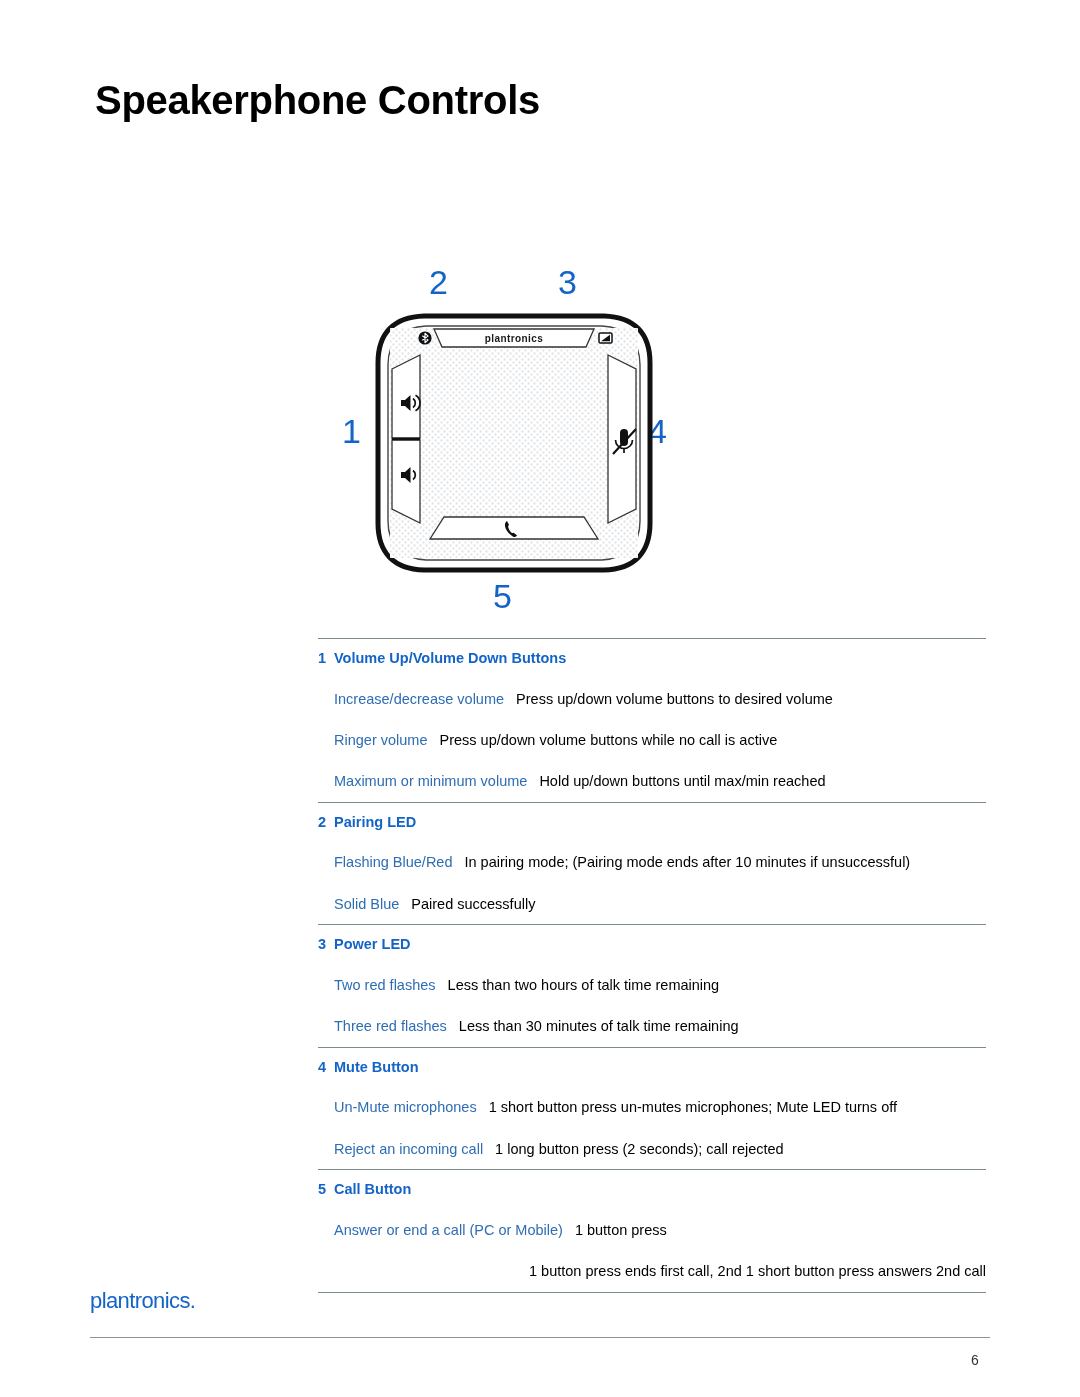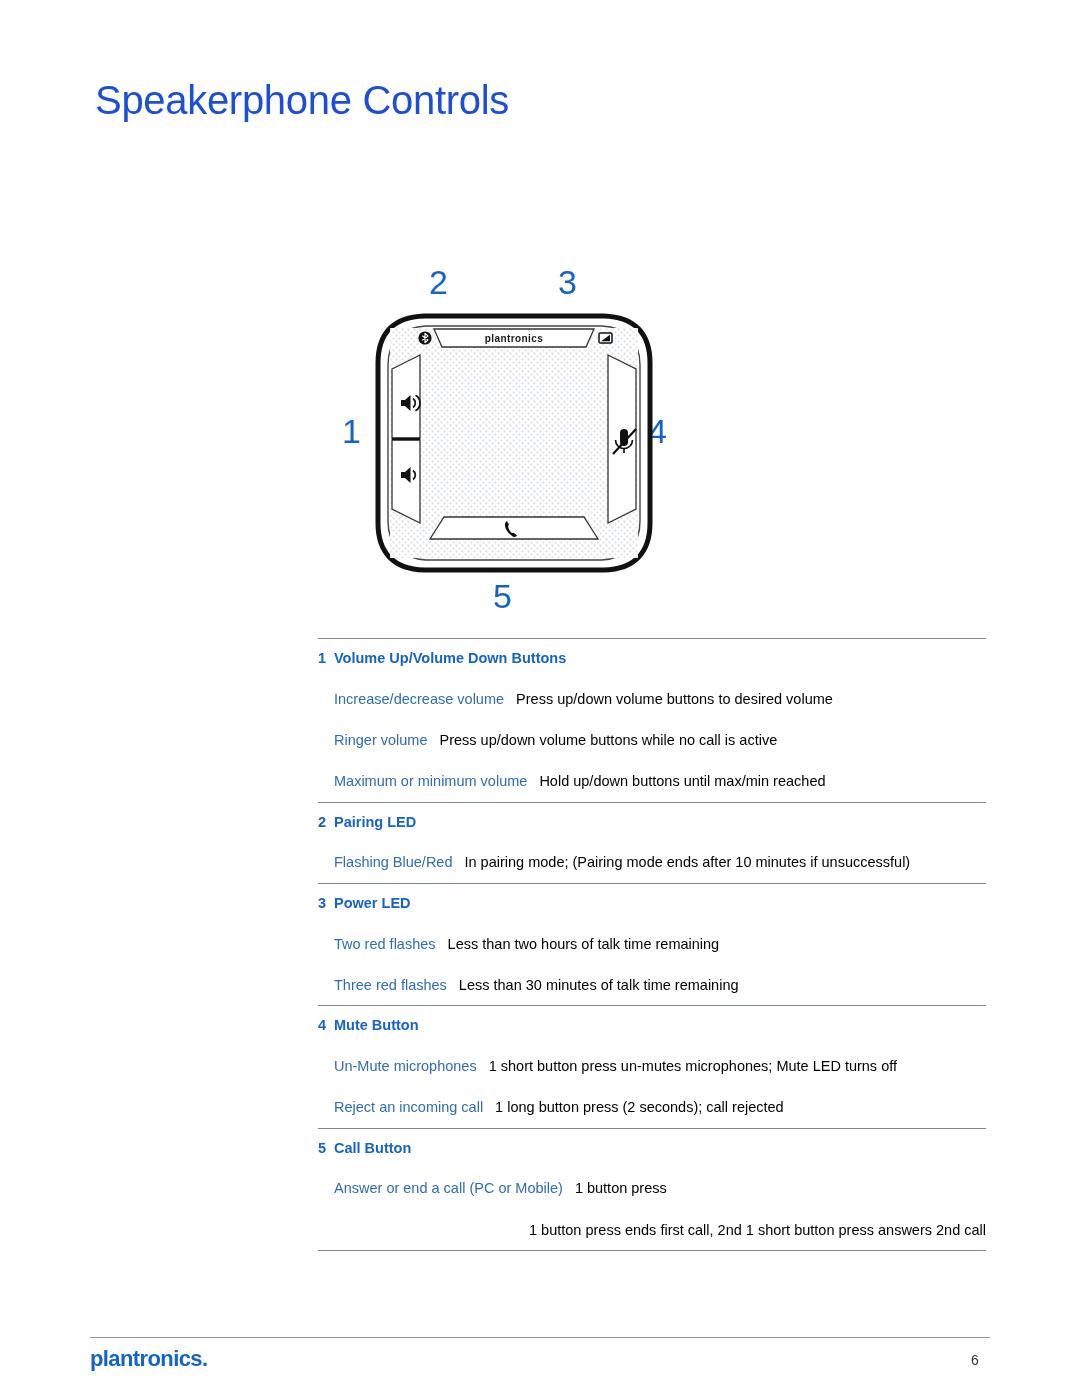--- a/index.html
+++ b/index.html
@@ -16,22 +16,22 @@
     color: #000000;
     overflow: hidden;
   }
 
   
   .page-title {
     position: absolute;
     left: 95px;
     top: 78px;
     font-size: 40px;
-    font-weight: normal;
-    color: #1d4ed8;
+    font-weight: bold;
+    color: #000000;
     letter-spacing: -0.3px;
     line-height: 1.1;
   }
 
   
   .diagram {
     position: absolute;
     left: 330px;
     top: 252px;
     width: 370px;
@@ -121,23 +121,23 @@
     position: absolute;
     left: 90px;
     top: 1337px;
     width: 900px;
     height: 1px;
     background: #8c9595;
   }
   .footer-logo {
     position: absolute;
     left: 90px;
-    top: 1346px;
+    top: 1288px;
     font-size: 22px;
-    font-weight: bold;
+    font-weight: normal;
     color: #1464c8;
     letter-spacing: -0.6px;
   }
   .footer-page {
     position: absolute;
     left: 960px;
     top: 1352px;
     width: 30px;
     text-align: center;
     font-size: 14px;
@@ -249,20 +249,24 @@
       <div class="rule"></div>
       <div class="section">
         <div class="section-head">
           <span class="section-num">2</span>
           <span>Pairing LED</span>
         </div>
         <div class="row auto">
           <span class="lbl">Flashing Blue/Red</span>
           <span class="desc">In pairing mode; (Pairing mode ends after 10 minutes if unsuccessful)</span>
         </div>
+        <div class="row auto">
+          <span class="lbl">Solid Blue</span>
+          <span class="desc">Paired successfully</span>
+        </div>
       </div>
       <div class="rule"></div>
       <div class="section">
         <div class="section-head">
           <span class="section-num">3</span>
           <span>Power LED</span>
         </div>
         <div class="row auto">
           <span class="lbl">Two red flashes</span>
           <span class="desc">Less than two hours of talk time remaining</span>

